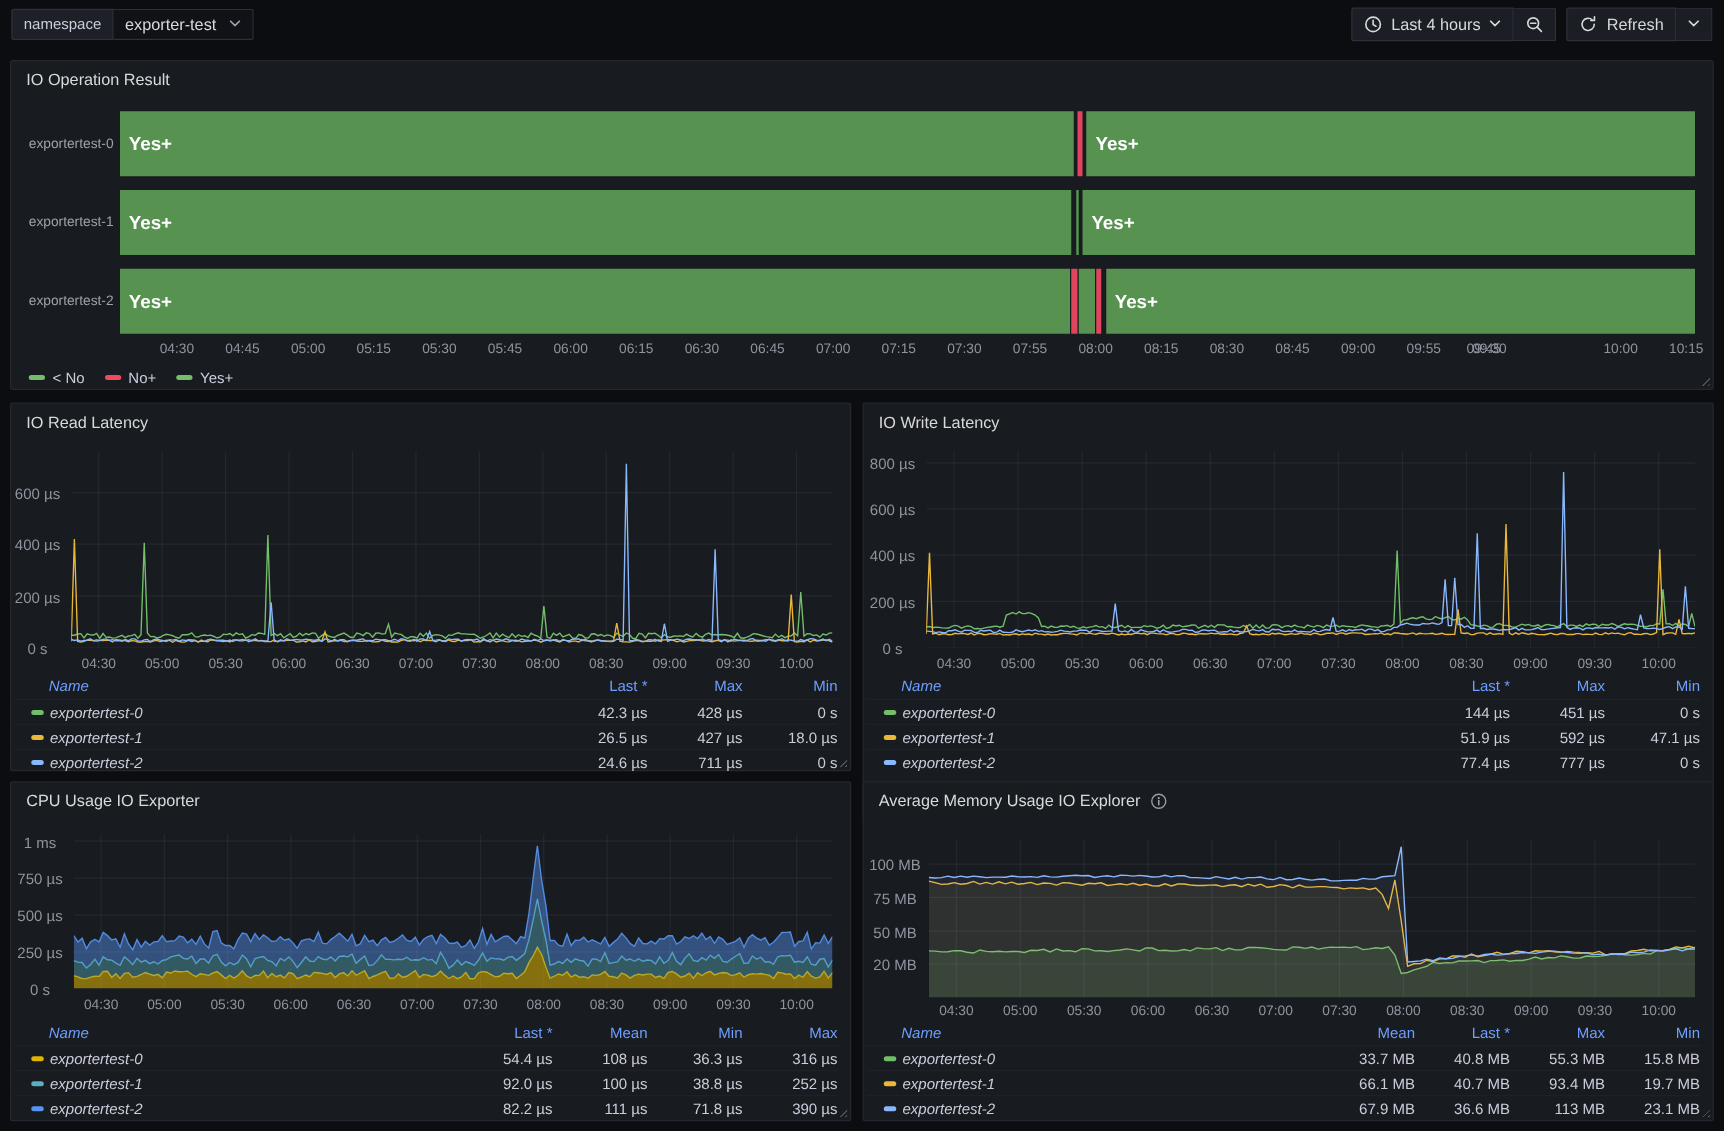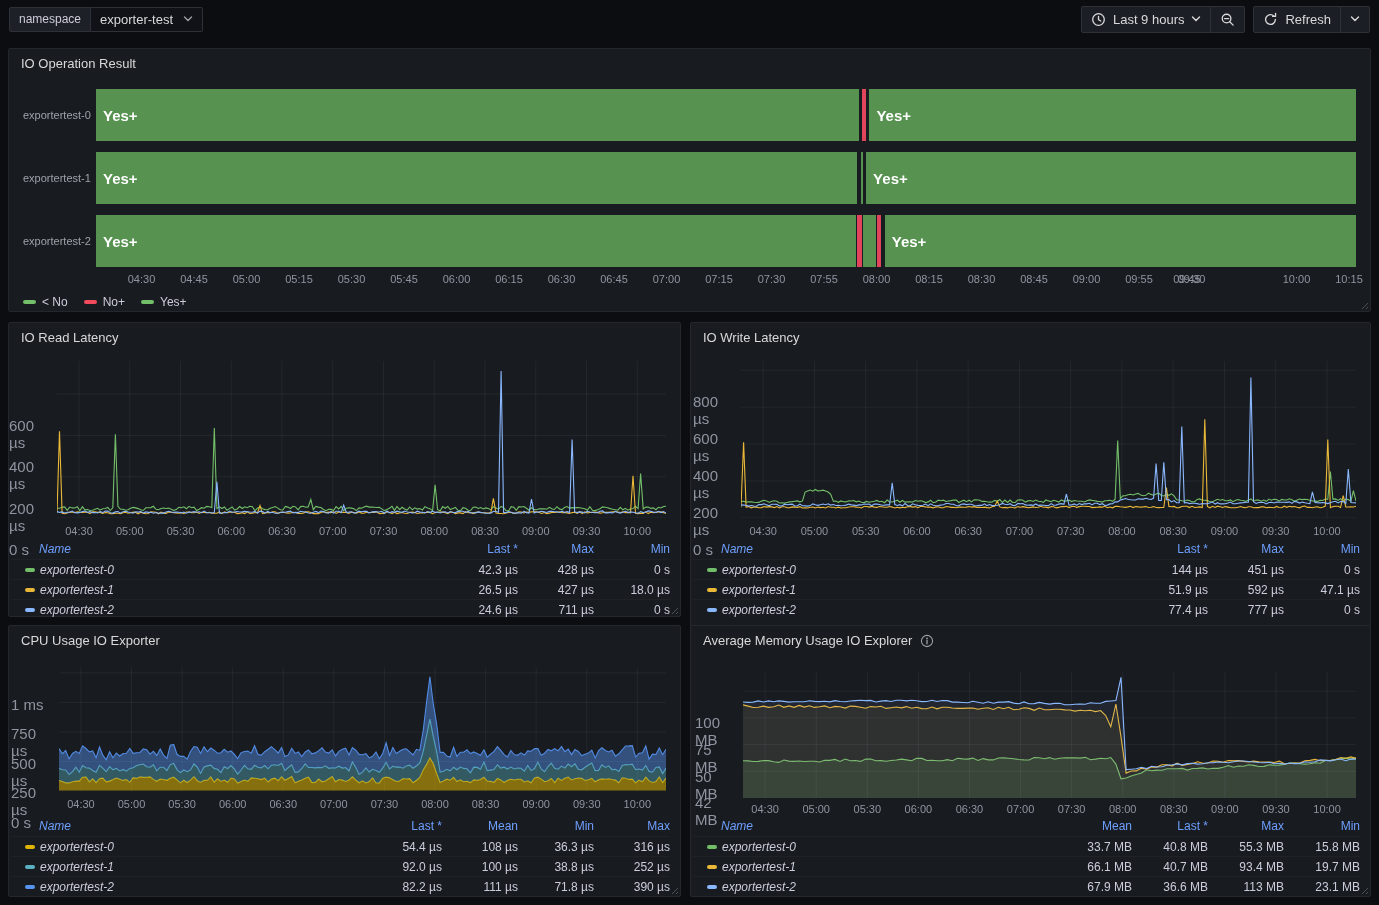--- a/index.html
+++ b/index.html
@@ -32,21 +32,21 @@
   .tl-rowlabel{position:absolute;left:14px;width:76px;font-size:11px;color:#9da2ab;display:flex;align-items:center;}
   .tl-track{position:absolute;left:87px;right:14px;}
   .tl-seg{position:absolute;top:0;bottom:0;display:flex;align-items:center;overflow:hidden;}
   .tl-seg .seg-label{color:#fff;font-weight:700;font-size:15px;padding-left:7px;white-space:nowrap;}
   .tl-xlab{position:absolute;width:44px;text-align:center;font-size:11px;color:#9094a0;}
   .tl-legend{position:absolute;left:14px;display:flex;gap:16px;align-items:center;}
   .tl-legend .item{display:flex;align-items:center;gap:6px;font-size:12px;color:#ccccdc;cursor:pointer;}
   .sw{width:13px;height:4px;border-radius:2px;flex:0 0 auto;}
   
   .chart-mount{position:absolute;left:0;top:0;right:0;bottom:0;}
-  .ylab{position:absolute;width:42px;text-align:left;font-size:15px;color:#9094a0;margin-top:29px;}
+  .ylab{position:absolute;width:42px;text-align:center;font-size:12px;color:#9094a0;}
   .xlab{position:absolute;width:44px;text-align:center;font-size:11px;color:#9094a0;}
   .plot-svg{position:absolute;}
   
   .lg{position:absolute;left:2px;right:10px;font-size:12px;color:#ccccdc;}
   .lg-row{display:flex;align-items:center;height:19px;border-top:1px solid #1f2127;}
   .lg-row.head{height:20px;border-top:0;}
   .lg-row.head .lg-name,.lg-row.head .lg-col{color:#6e9fff;font-weight:500;}
   .lg-name{flex:1;display:flex;align-items:center;padding-left:14px;cursor:pointer;font-style:italic;}
   .lg-row.head .lg-name{padding-left:28px;cursor:default;}
   .lg-name .sw{width:10px;height:4px;margin-right:5px;}
@@ -69,21 +69,21 @@
   </div>
   <div class="tb-right">
     <div class="btn-group">
       <button class="tbtn">
         <span class="icon">
           <svg width="15" height="15" viewBox="0 0 16 16">
               <circle cx="8" cy="8" r="6.2" fill="none" stroke="#d8d9da" stroke-width="1.4"></circle>
               <path d="M8 4.6V8.2l2.4 1.4" fill="none" stroke="#d8d9da" stroke-width="1.4" stroke-linecap="round"></path>
             </svg>
         </span>
-        <span>Last 9 hours</span>
+        <span>Last 4 hours</span>
         <span class="icon">
           <svg width="10" height="10" viewBox="0 0 10 10">
               <path d="M1.5 3l3.5 3.5L8.5 3" fill="none" stroke="#d8d9da" stroke-width="1.4" stroke-linecap="round"></path>
             </svg>
         </span>
       </button>
       <button class="tbtn">
         <span class="icon">
           <svg width="15" height="15" viewBox="0 0 16 16">
               <circle cx="7" cy="7" r="4.6" fill="none" stroke="#d8d9da" stroke-width="1.4"></circle>
@@ -444,21 +444,21 @@
     <span>Average Memory Usage IO Explorer</span>
     <span class="icon">
       <svg width="14" height="14" viewBox="0 0 14 14">
           <circle cx="7" cy="7" r="5.6" fill="none" stroke="#9aa0a7" stroke-width="1.1"></circle>
           <circle cx="7" cy="4.4" r="0.9" fill="#9aa0a7"></circle>
           <path d="M7 6.4v3.4" stroke="#9aa0a7" stroke-width="1.3" stroke-linecap="round"></path>
         </svg>
     </span>
   </div>
   <div class="chart-mount" id="c3">
-      <div class="ylab" style="left: 4px; top: 139.305px;">42 MB</div>
+      <div class="ylab" style="left: 4px; top: 139.305px;">20 MB</div>
       <div class="ylab" style="left: 4px; top: 112.61px;">50 MB</div>
       <div class="ylab" style="left: 4px; top: 85.9153px;">75 MB</div>
       <div class="ylab" style="left: 4px; top: 59.2203px;">100 MB</div>
       <div class="xlab" style="left: 52.1361px; top: 177px;">04:30</div>
       <div class="xlab" style="left: 103.219px; top: 177px;">05:00</div>
       <div class="xlab" style="left: 154.303px; top: 177px;">05:30</div>
       <div class="xlab" style="left: 205.386px; top: 177px;">06:00</div>
       <div class="xlab" style="left: 256.469px; top: 177px;">06:30</div>
       <div class="xlab" style="left: 307.553px; top: 177px;">07:00</div>
       <div class="xlab" style="left: 358.636px; top: 177px;">07:30</div>

